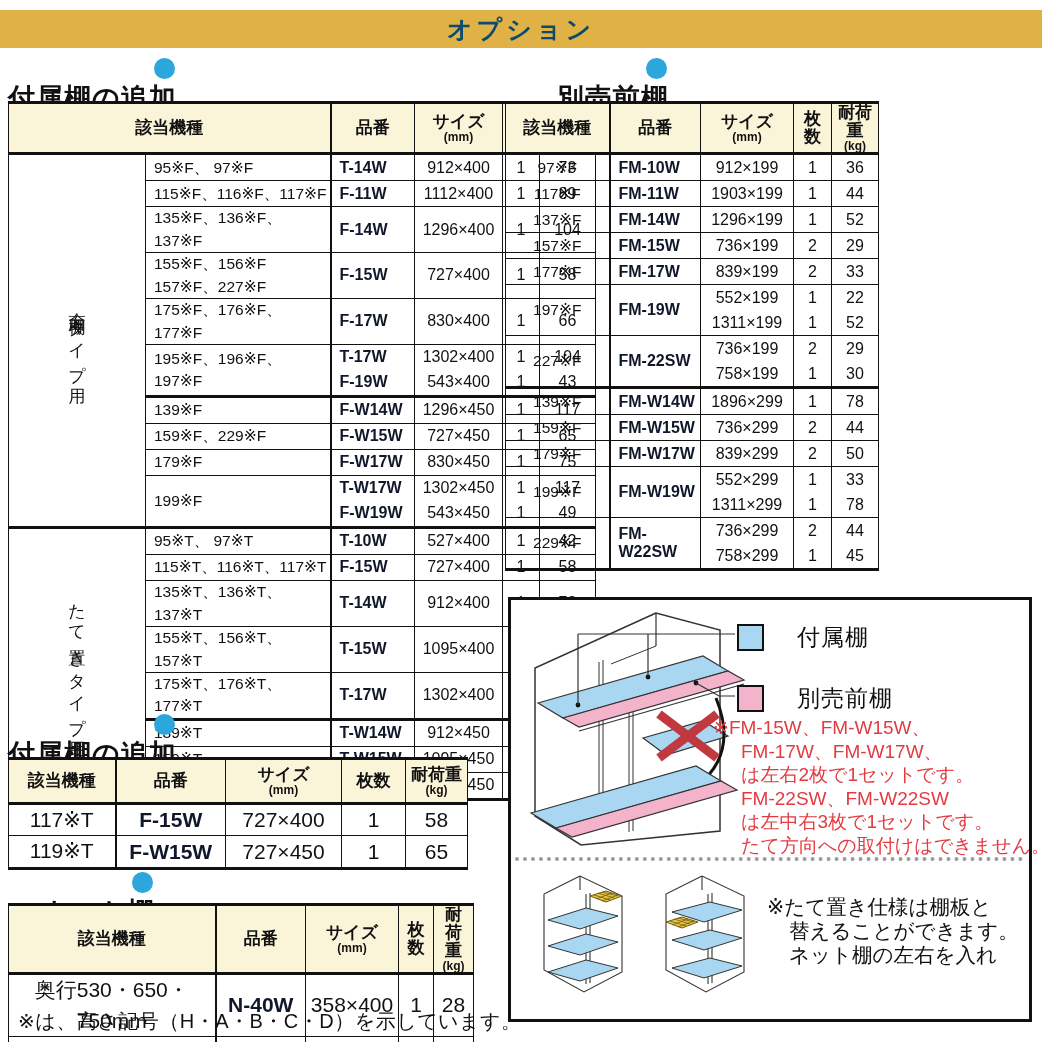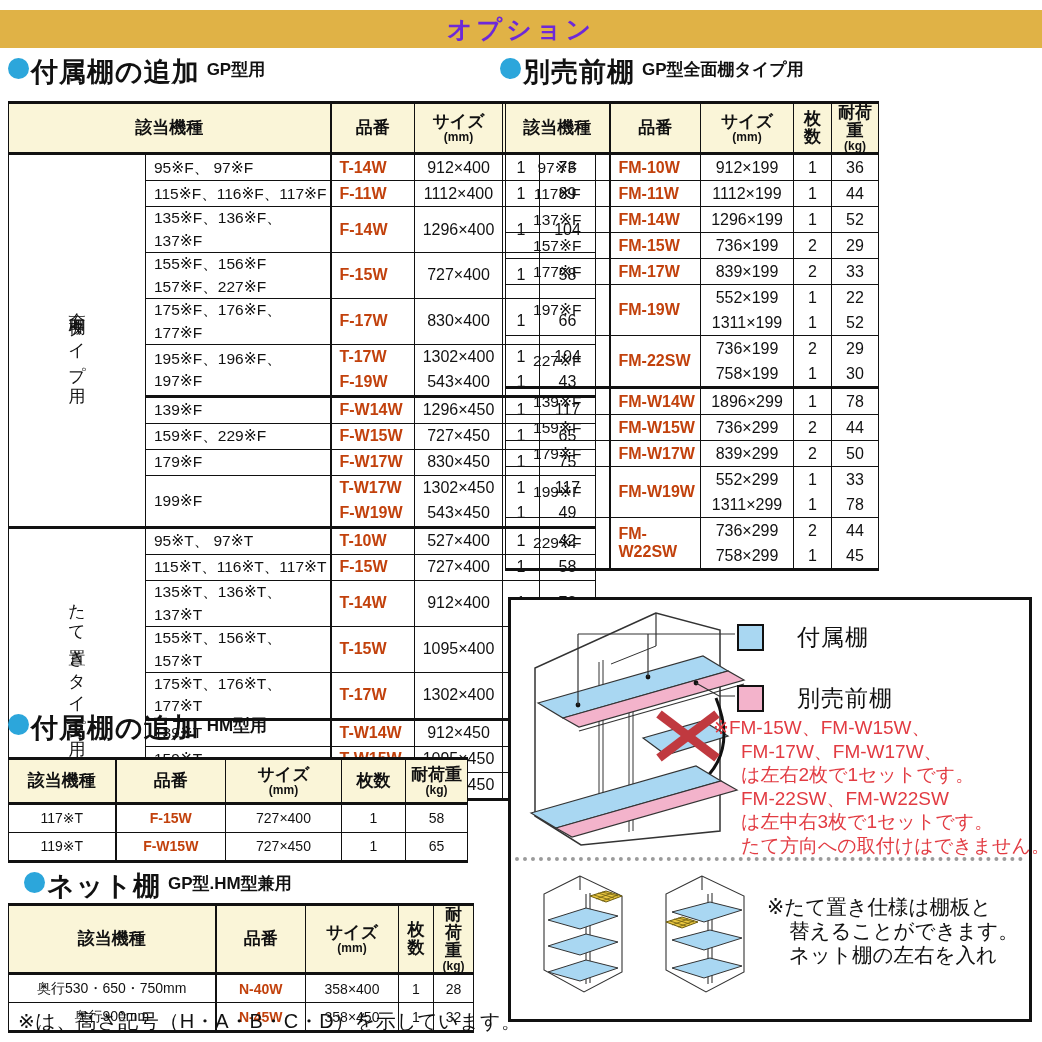--- a/index.html
+++ b/index.html
@@ -1,38 +1,38 @@
 <!DOCTYPE html>
 <html><head>
 <meta charset="utf-8">
 <style>
   html,body{margin:0;padding:0;background:#fff;}
   body{width:1042px;height:1042px;position:relative;font-family:"Liberation Sans","DejaVu Sans",sans-serif;color:#111;overflow:hidden;}
   .abs{position:absolute;}
   
-  .banner{left:0;top:10px;width:1042px;height:38px;background:#E0B246;color:#6d28d9;
+  .banner{left:0;top:10px;width:1042px;height:38px;background:#E0B246;color:#0c4a6e;
           font-size:25px;font-weight:bold;text-align:center;line-height:38px;letter-spacing:4px;}
   
-  .sec-h{display:flex;align-items:flex-start;white-space:nowrap;}
+  .sec-h{display:flex;align-items:flex-end;white-space:nowrap;flex-direction:column;}
   .dot{width:21px;height:21px;border-radius:50%;background:#2CA6DB;flex:0 0 auto;margin:0 2px 5px 0;}
   .sec-title{font-size:27px;font-weight:bold;letter-spacing:1px;line-height:1.1;}
   .sec-sub{font-size:17px;font-weight:bold;margin:0 0 2px 7px;}
   
   table.spec{border-collapse:collapse;table-layout:fixed;
              border-top:3px solid #111;border-bottom:3px solid #111;
              border-left:1px solid #111;border-right:1px solid #111;}
   .spec th,.spec td{border-left:1px solid #111;border-right:1px solid #111;padding:0 3px;overflow:hidden;}
   .spec thead th{background:#FAF5D8;font-weight:bold;font-size:17px;height:42px;line-height:1.05;
                  border-bottom:3px solid #111;text-align:center;}
   .spec thead .unit{font-size:12px;font-weight:bold;}
   .spec td{font-size:16px;height:25px;line-height:1.15;}
-  #t-hm td,#t-net td{height:27px;font-size:14px;}
+  #t-hm td,#t-net td{height:27px;font-size:21px;}
   td.c{text-align:center;}
   td.l{text-align:left;padding-left:8px;}
-  td.pn{color:#c2410c;font-weight:bold;}
+  td.pn{color:#0f172a;font-weight:bold;}
   .spec tbody td{border-top:1px solid #111;}
   .spec td.cont{border-top:none;}
   .spec td.med{border-top:3px solid #111;}
   .spec td.grp{border-top:3px solid #111;margin-top:12px;}
   .sepL{border-left:2px solid #111 !important;}
   td.glabel{text-align:center;vertical-align:middle;padding:0;}
   .vtxt{writing-mode:vertical-rl;text-orientation:upright;font-size:17px;letter-spacing:3px;line-height:1;}
   td.model{font-size:15.5px;line-height:1.45;}
   
   .footnote{font-size:20px;letter-spacing:0.5px;}
@@ -328,21 +328,21 @@
       <tr>
         <td class="model c " rowspan="1">97※F</td>
         <td class="pn sepL l " rowspan="1">FM-10W</td>
         <td class="c ">912×199</td>
         <td class="c ">1</td>
         <td class="c ">36</td>
       </tr>
       <tr>
         <td class="model c " rowspan="1">117※F</td>
         <td class="pn sepL l " rowspan="1">FM-11W</td>
-        <td class="c ">1112×199</td>
+        <td class="c ">1903×199</td>
         <td class="c ">1</td>
         <td class="c ">44</td>
       </tr>
       <tr>
         <td class="model c " rowspan="1">137※F</td>
         <td class="pn sepL l " rowspan="1">FM-14W</td>
         <td class="c ">1296×199</td>
         <td class="c ">1</td>
         <td class="c ">52</td>
       </tr>

